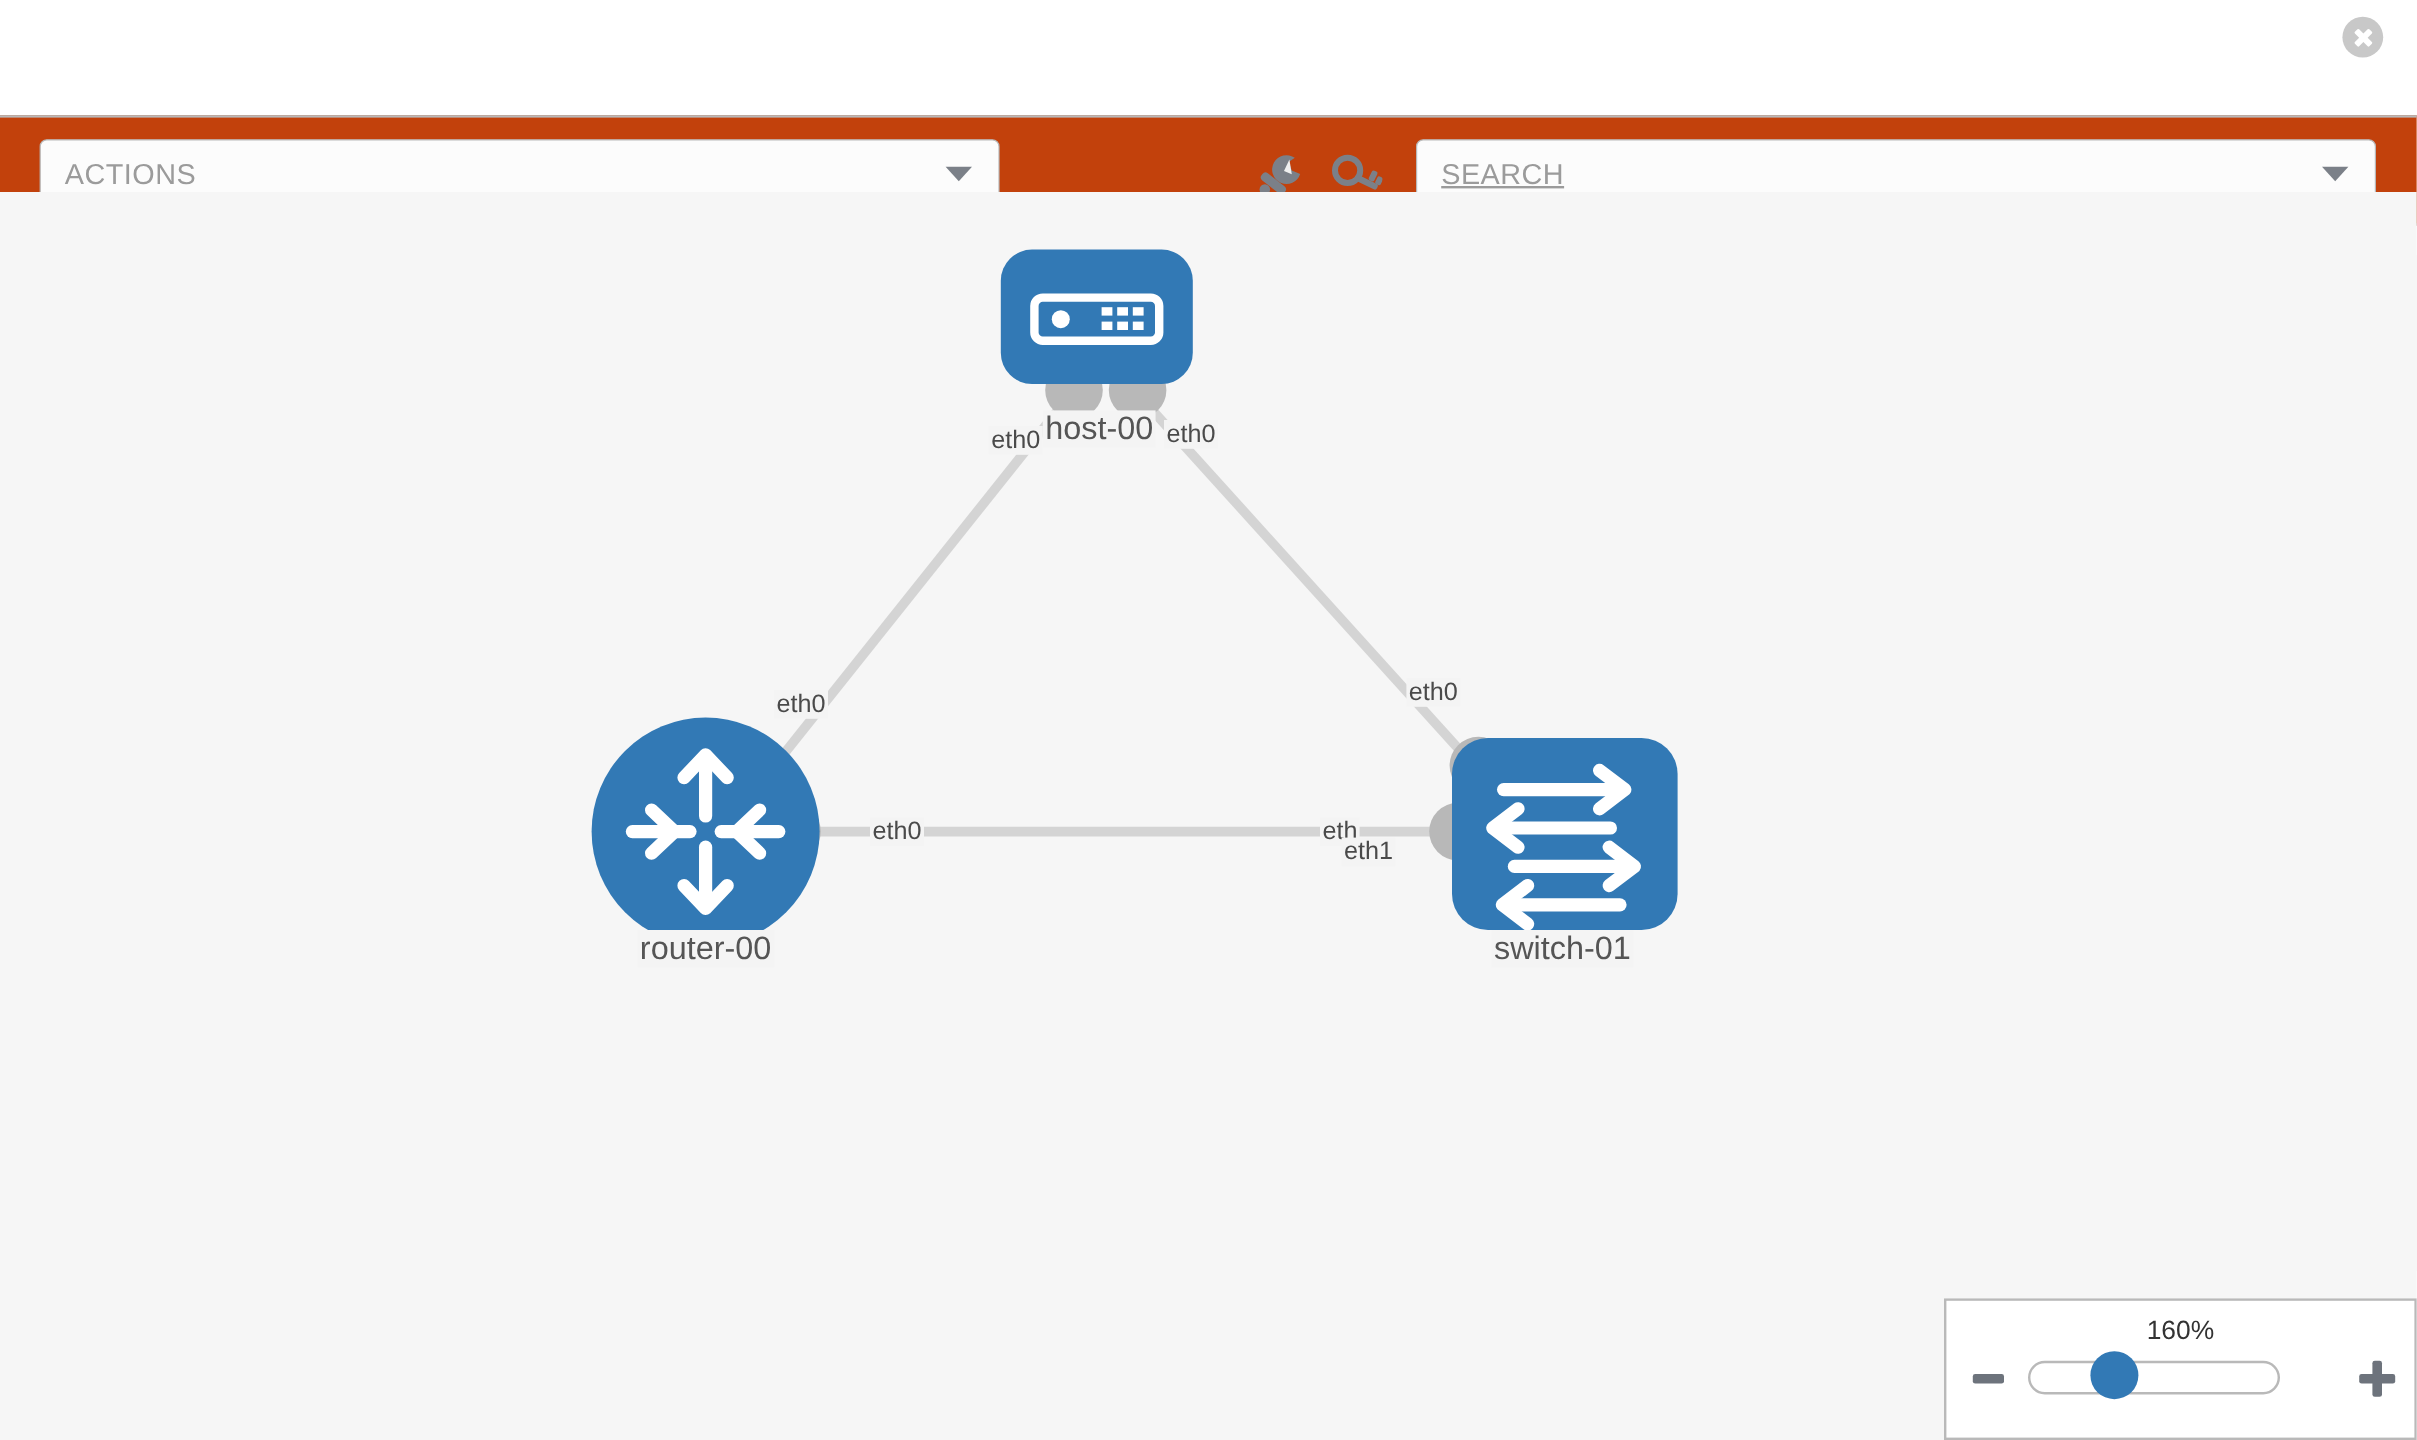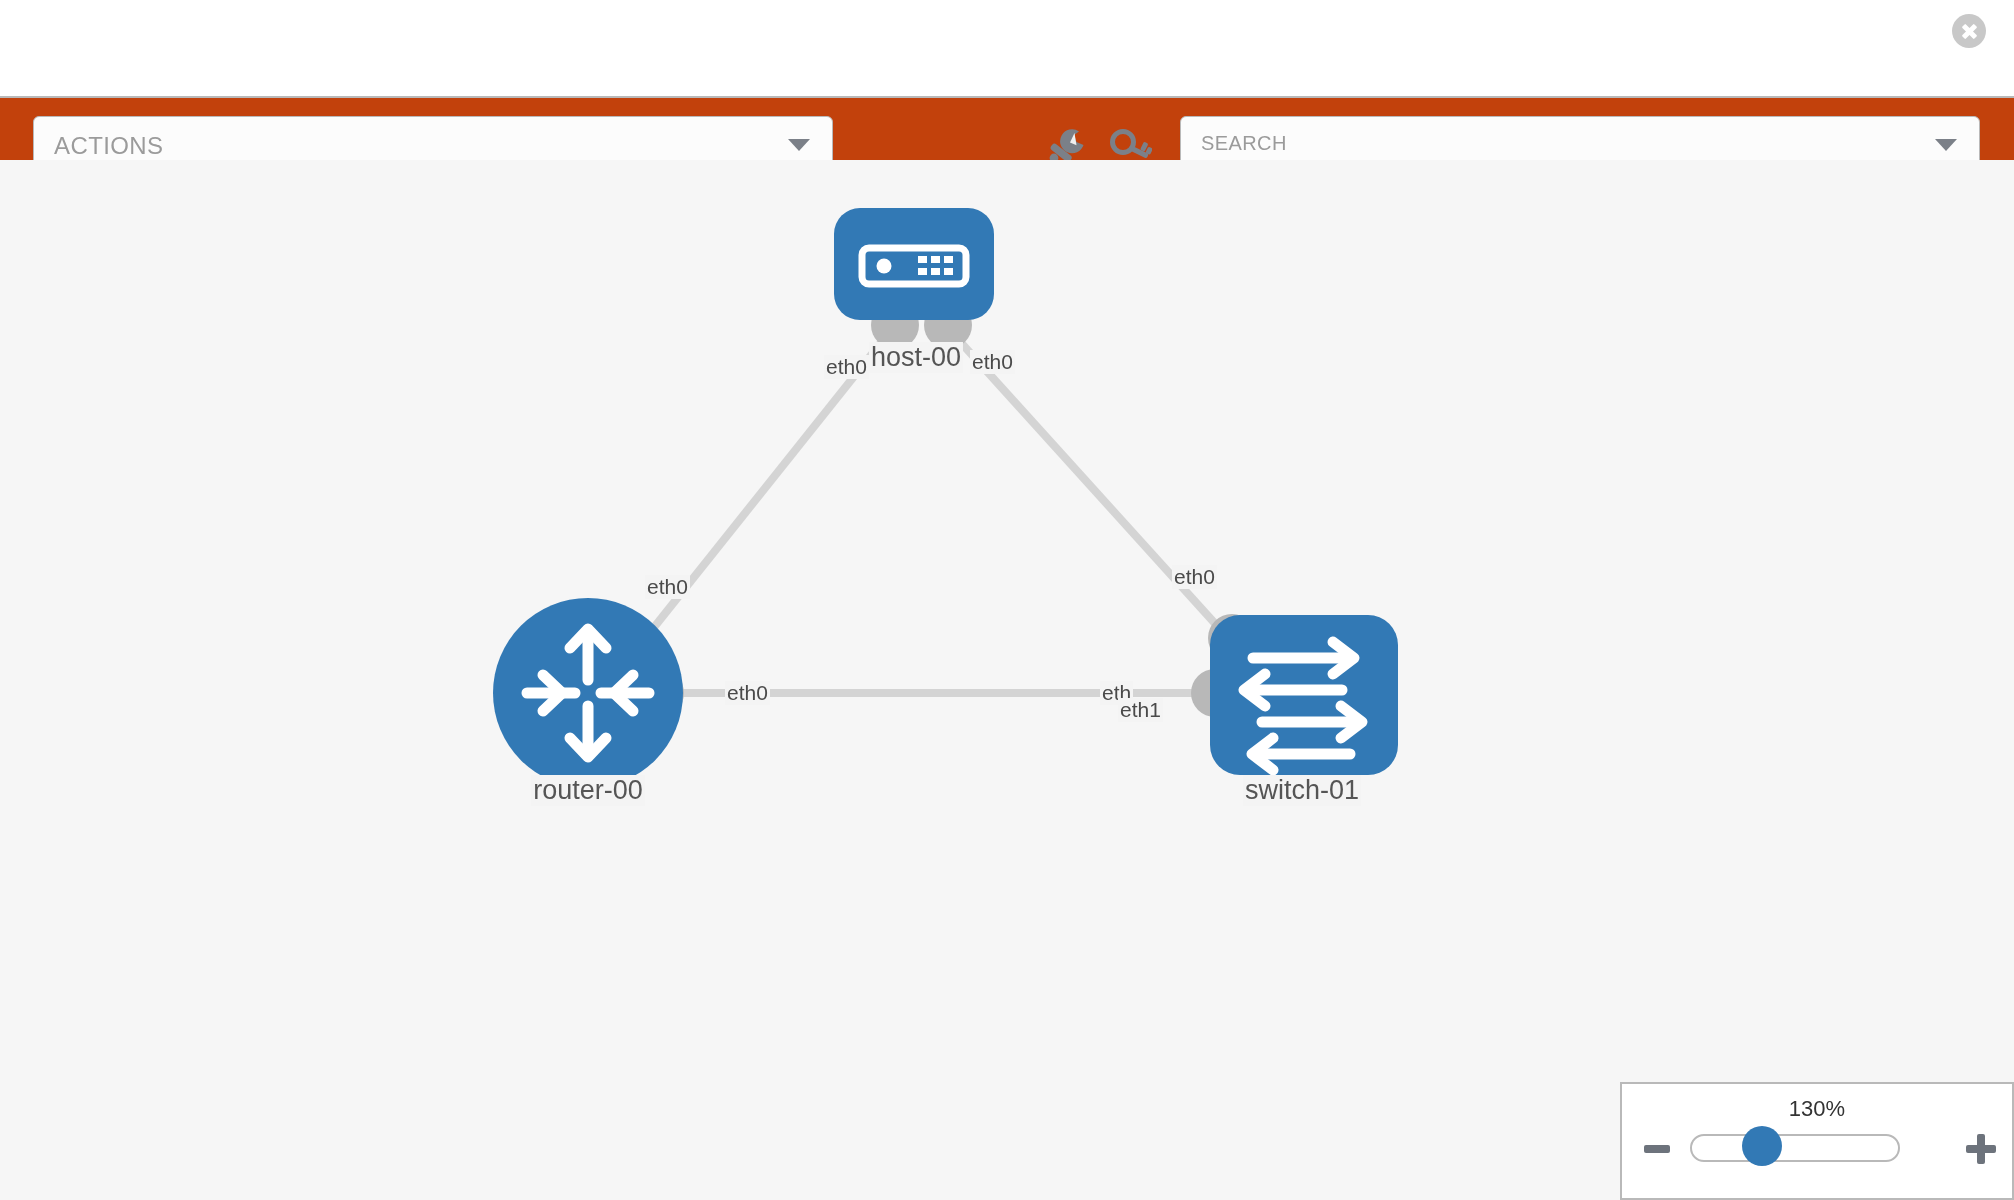--- a/index.html
+++ b/index.html
@@ -130,23 +130,24 @@
     background: #fcfcfc;
     border: 1px solid #b9b9b9;
     border-radius: 6px;
     box-sizing: border-box;
     cursor: text;
   }
   .search-box .sel-label {
     position: absolute;
     left: 20px;
     top: 15px;
-    font-size: 20px;
+    font-size: 24px;
     color: #9b9b9b;
     letter-spacing: 0.4px;
+    text-decoration: underline;
   }
 
   
   .canvas {
     position: absolute;
     left: 0;
     top: 160px;
     width: 2014px;
     height: 1040px;
     background: #f6f6f6;
@@ -355,20 +356,20 @@
     <div class="iface-label" style="left:824px; top:195px;">eth0</div>
     <div class="iface-label" style="left:970px; top:190px;">eth0</div>
     <div class="iface-label" style="left:645px; top:415px;">eth0</div>
     <div class="iface-label" style="left:1172px; top:405px;">eth0</div>
     <div class="iface-label" style="left:725px; top:521px;">eth0</div>
     <div class="iface-label" style="left:1100px; top:521px;">eth</div>
     <div class="iface-label" style="left:1118px; top:538px;">eth1</div>
   </div>
 
   <div class="zoom-panel">
-    <div class="zoom-value">130%</div>
+    <div class="zoom-value">160%</div>
     <div class="zoom-minus"></div>
     <div class="zoom-track"></div>
     <div class="zoom-thumb"></div>
     <div class="zoom-plus"></div>
   </div>
 
 </div>
 
 </body></html>

